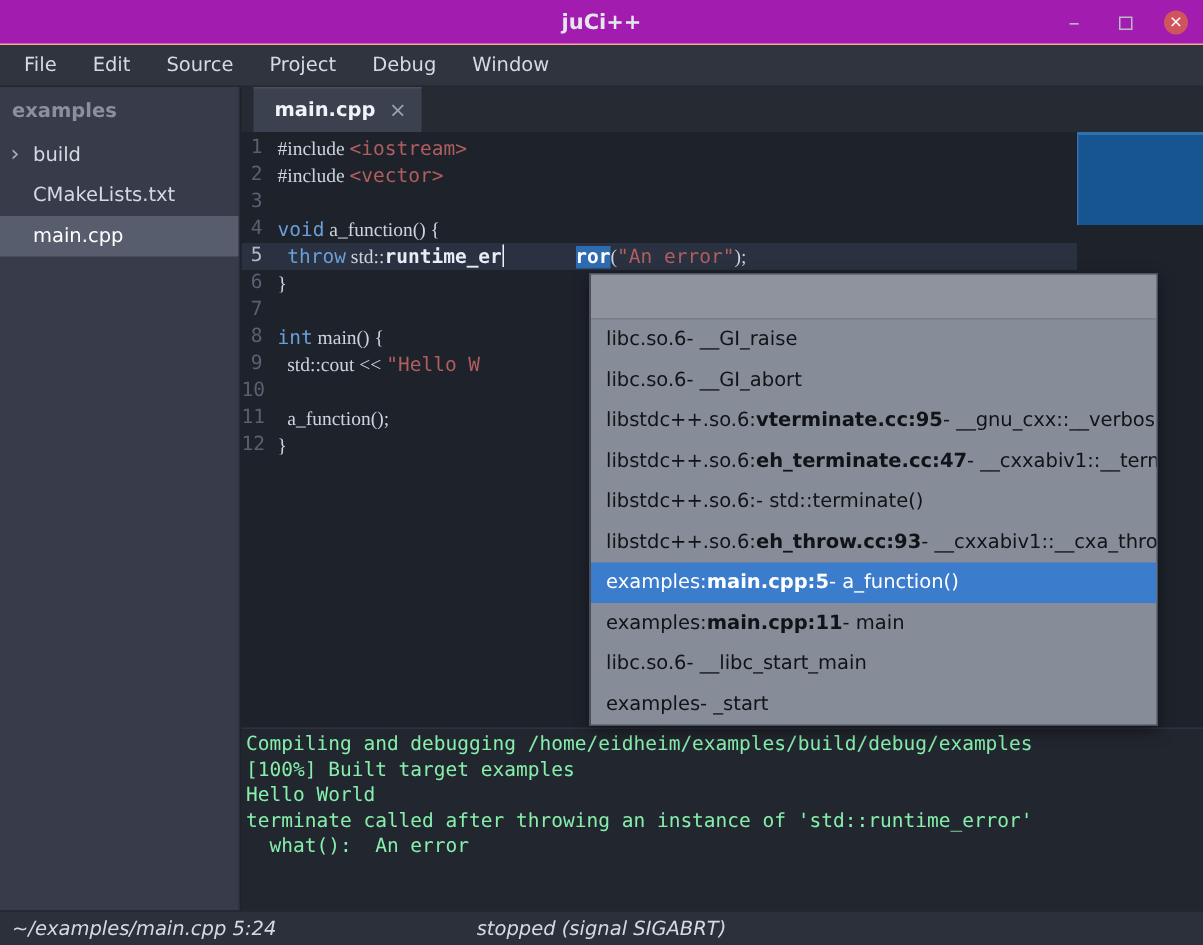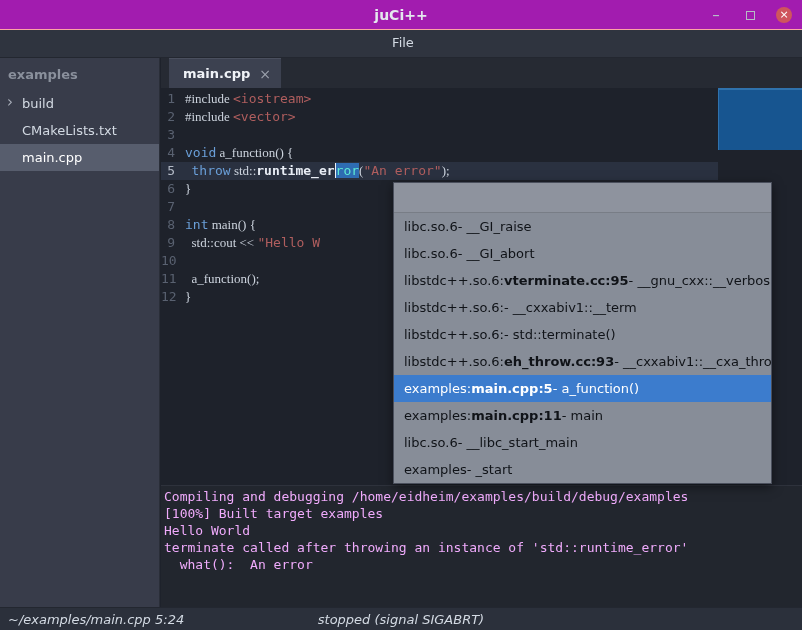--- a/index.html
+++ b/index.html
@@ -20,21 +20,20 @@
   .win-controls { position:absolute; right:10px; top:0; height:30px; display:flex; align-items:center; gap:18px; }
   .win-btn { width:16px; height:16px; display:flex; align-items:center; justify-content:center; color:#b6bcc6; cursor:default; }
   .min-glyph { font-size:15px; line-height:10px; }
   .restore-box { width:9px; height:9px; border:1px solid #b6bcc6; }
   .close-btn { width:16px; height:16px; border-radius:50%; background:#cf555d; color:#ffffff; font-size:11px; line-height:16px; text-align:center; }
   
   .menubar {
     position:absolute; top:30px; left:0; width:802px; height:28px;
     background:#2f343f; display:flex; align-items:center; padding-left:4px;
     border-bottom:1px solid #232730;
-    flex-direction:column;
   }
   .menu-item { padding:5px 12px; color:#d3dae3; }
   
   .sidebar {
     position:absolute; top:58px; left:0; width:160px; height:549px;
     background:#383c4a; border-right:1px solid #2a2e38;
   }
   .sidebar-header { color:#8a909c; font-weight:bold; padding:9px 8px 8px 8px; }
   .tree-item { height:27px; display:flex; align-items:center; padding-left:22px; color:#d3dae3; position:relative; }
   .tree-item.selected { background:#575d6d; color:#ffffff; }
@@ -61,21 +60,21 @@
   .line { display:flex; height:18px; white-space:pre; }
   .line.current { background:linear-gradient(90deg,#2a3140 0,#2a3140 557px,rgba(0,0,0,0) 557px); }
   .gutter { width:22px; padding-right:8px; text-align:right; color:#596170; flex:none; }
   .line.current .gutter { color:#b3bac6; }
   .code { padding-left:2px; }
   .seg-p { color:#ccd3dd;font-family:Liberation Serif, serif; }
   .seg-k { color:#6a9fd8; }
   .seg-s { color:#b05e5e; }
   .seg-inc { color:#b05e5e; }
   .seg-b { color:#e8edf5; font-weight:bold; }
-  .seg-sel { background:#2e6cb2; color:#5eead4; font-weight:normal; }
+  .seg-sel { background:#2e6cb2; color:#ffffff; font-weight:bold;margin-left:48px; }
   .caret { display:inline-block; width:0; height:15px; border-left:1px solid #eef2f7; vertical-align:-3px; }
   .debug-tooltip {
     position:absolute; top:0; right:0; width:84px; height:62px;
     background:#175590; border-top:2px solid #2f72ad; border-left:1px solid #2f72ad;
   }
   
   .stack-popup {
     position:absolute; left:393px; top:182px; width:379px;
     background:#878d98; border:1px solid #4a4f5c;
     box-shadow:0 3px 10px rgba(0,0,0,0.5); z-index:10;
@@ -87,21 +86,21 @@
   }
   .stack-row.selected { background:#3c7ccd; color:#ffffff; }
   .seg-lib { }
   .seg-loc { font-weight:bold; }
   .seg-fn { }
   
   .terminal {
     position:absolute; top:485px; left:161px; width:641px; height:122px;
     background:#22262e; border-top:1px solid #2e323c;
     font-family:"DejaVu Sans Mono","Liberation Mono",monospace;
-    font-size:13px; line-height:17px; color:#f0abfc;
+    font-size:13px; line-height:17px; color:#86efac;
     padding:2px 0 0 3px;
   }
   .term-line { white-space:pre; }
   
   .statusbar {
     position:absolute; top:607px; left:0; width:802px; height:23px;
     background:#2b303b; border-top:1px solid #232730;
     display:flex; align-items:center; justify-content:center;font-style:italic;
   }
   .status-left { position:absolute; left:8px; color:#d3dae3; }
@@ -184,20 +183,21 @@
         </div>
         <div class="stack-row">
           <span class="seg-lib">libstdc++.so.6</span>
           <span class="seg-fn">:</span>
           <span class="seg-loc">vterminate.cc:95</span>
           <span class="seg-fn"> - __gnu_cxx::__verbos</span>
         </div>
         <div class="stack-row">
           <span class="seg-lib">libstdc++.so.6</span>
           <span class="seg-fn">:</span>
+          <span class="seg-loc">eh_terminate.cc:47</span>
           <span class="seg-fn"> - __cxxabiv1::__term</span>
         </div>
         <div class="stack-row">
           <span class="seg-lib">libstdc++.so.6</span>
           <span class="seg-fn">:</span>
           <span class="seg-fn"> - std::terminate()</span>
         </div>
         <div class="stack-row">
           <span class="seg-lib">libstdc++.so.6</span>
           <span class="seg-fn">:</span>

